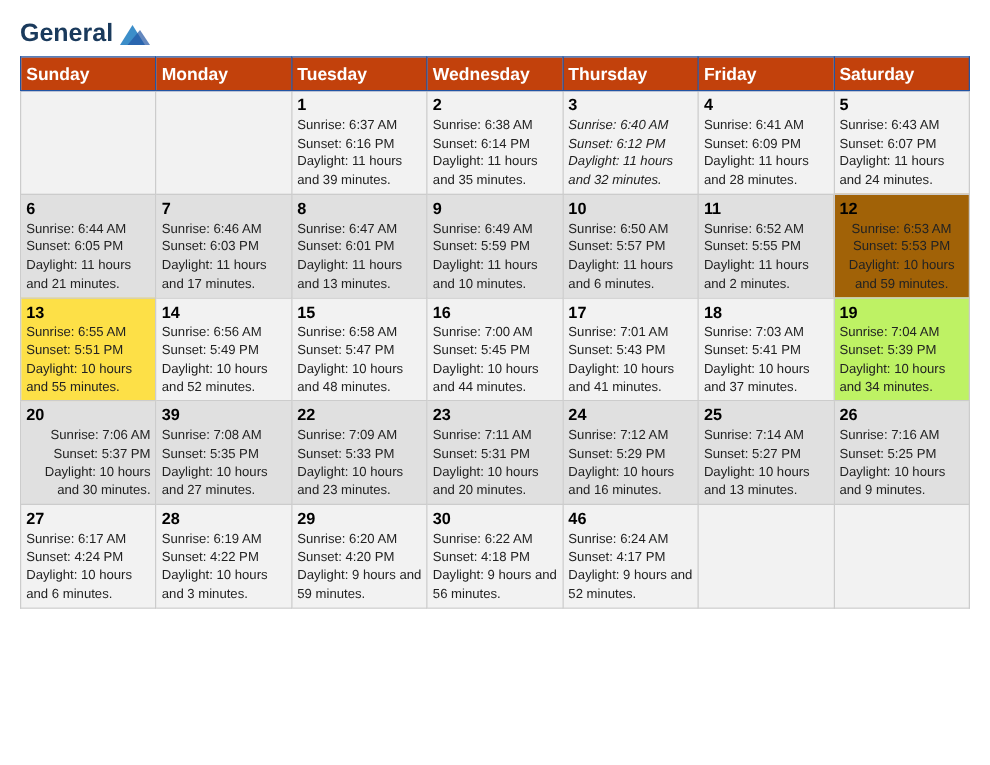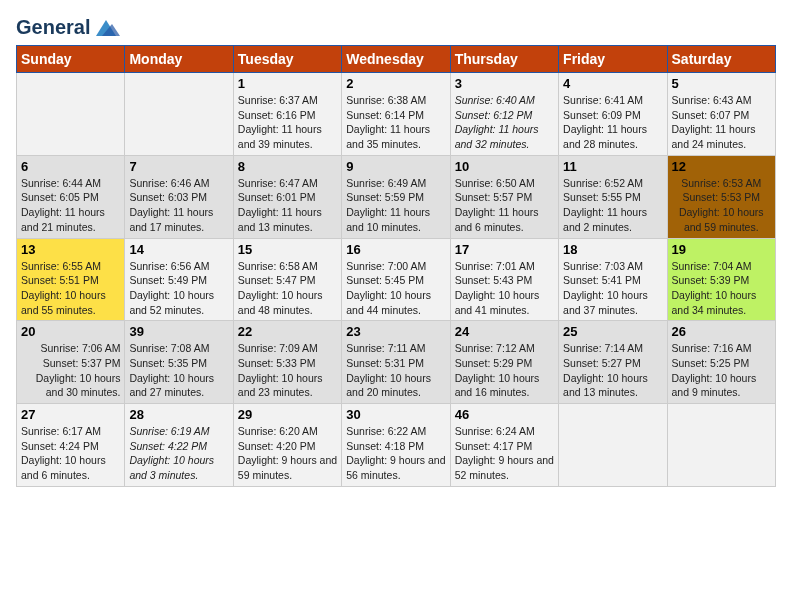--- a/index.html
+++ b/index.html
@@ -273,21 +273,21 @@
       </tr>
       <tr>
         <td style="background: rgb(242, 242, 242);">
           <span class="day-num">27</span>
           <div class="day-info" style="white-space: pre-line;">Sunrise: 6:17 AM
 Sunset: 4:24 PM
 Daylight: 10 hours and 6 minutes.</div>
         </td>
         <td style="background: rgb(242, 242, 242);">
           <span class="day-num">28</span>
-          <div class="day-info" style="white-space: pre-line; font-style: italic;">Sunrise: 6:19 AM
+          <div class="day-info" style="white-space: pre-line;">Sunrise: 6:19 AM
 Sunset: 4:22 PM
 Daylight: 10 hours and 3 minutes.</div>
         </td>
         <td style="background: rgb(242, 242, 242);">
           <span class="day-num">29</span>
           <div class="day-info" style="white-space: pre-line;">Sunrise: 6:20 AM
 Sunset: 4:20 PM
 Daylight: 9 hours and 59 minutes.</div>
         </td>
         <td style="background: rgb(242, 242, 242);">

